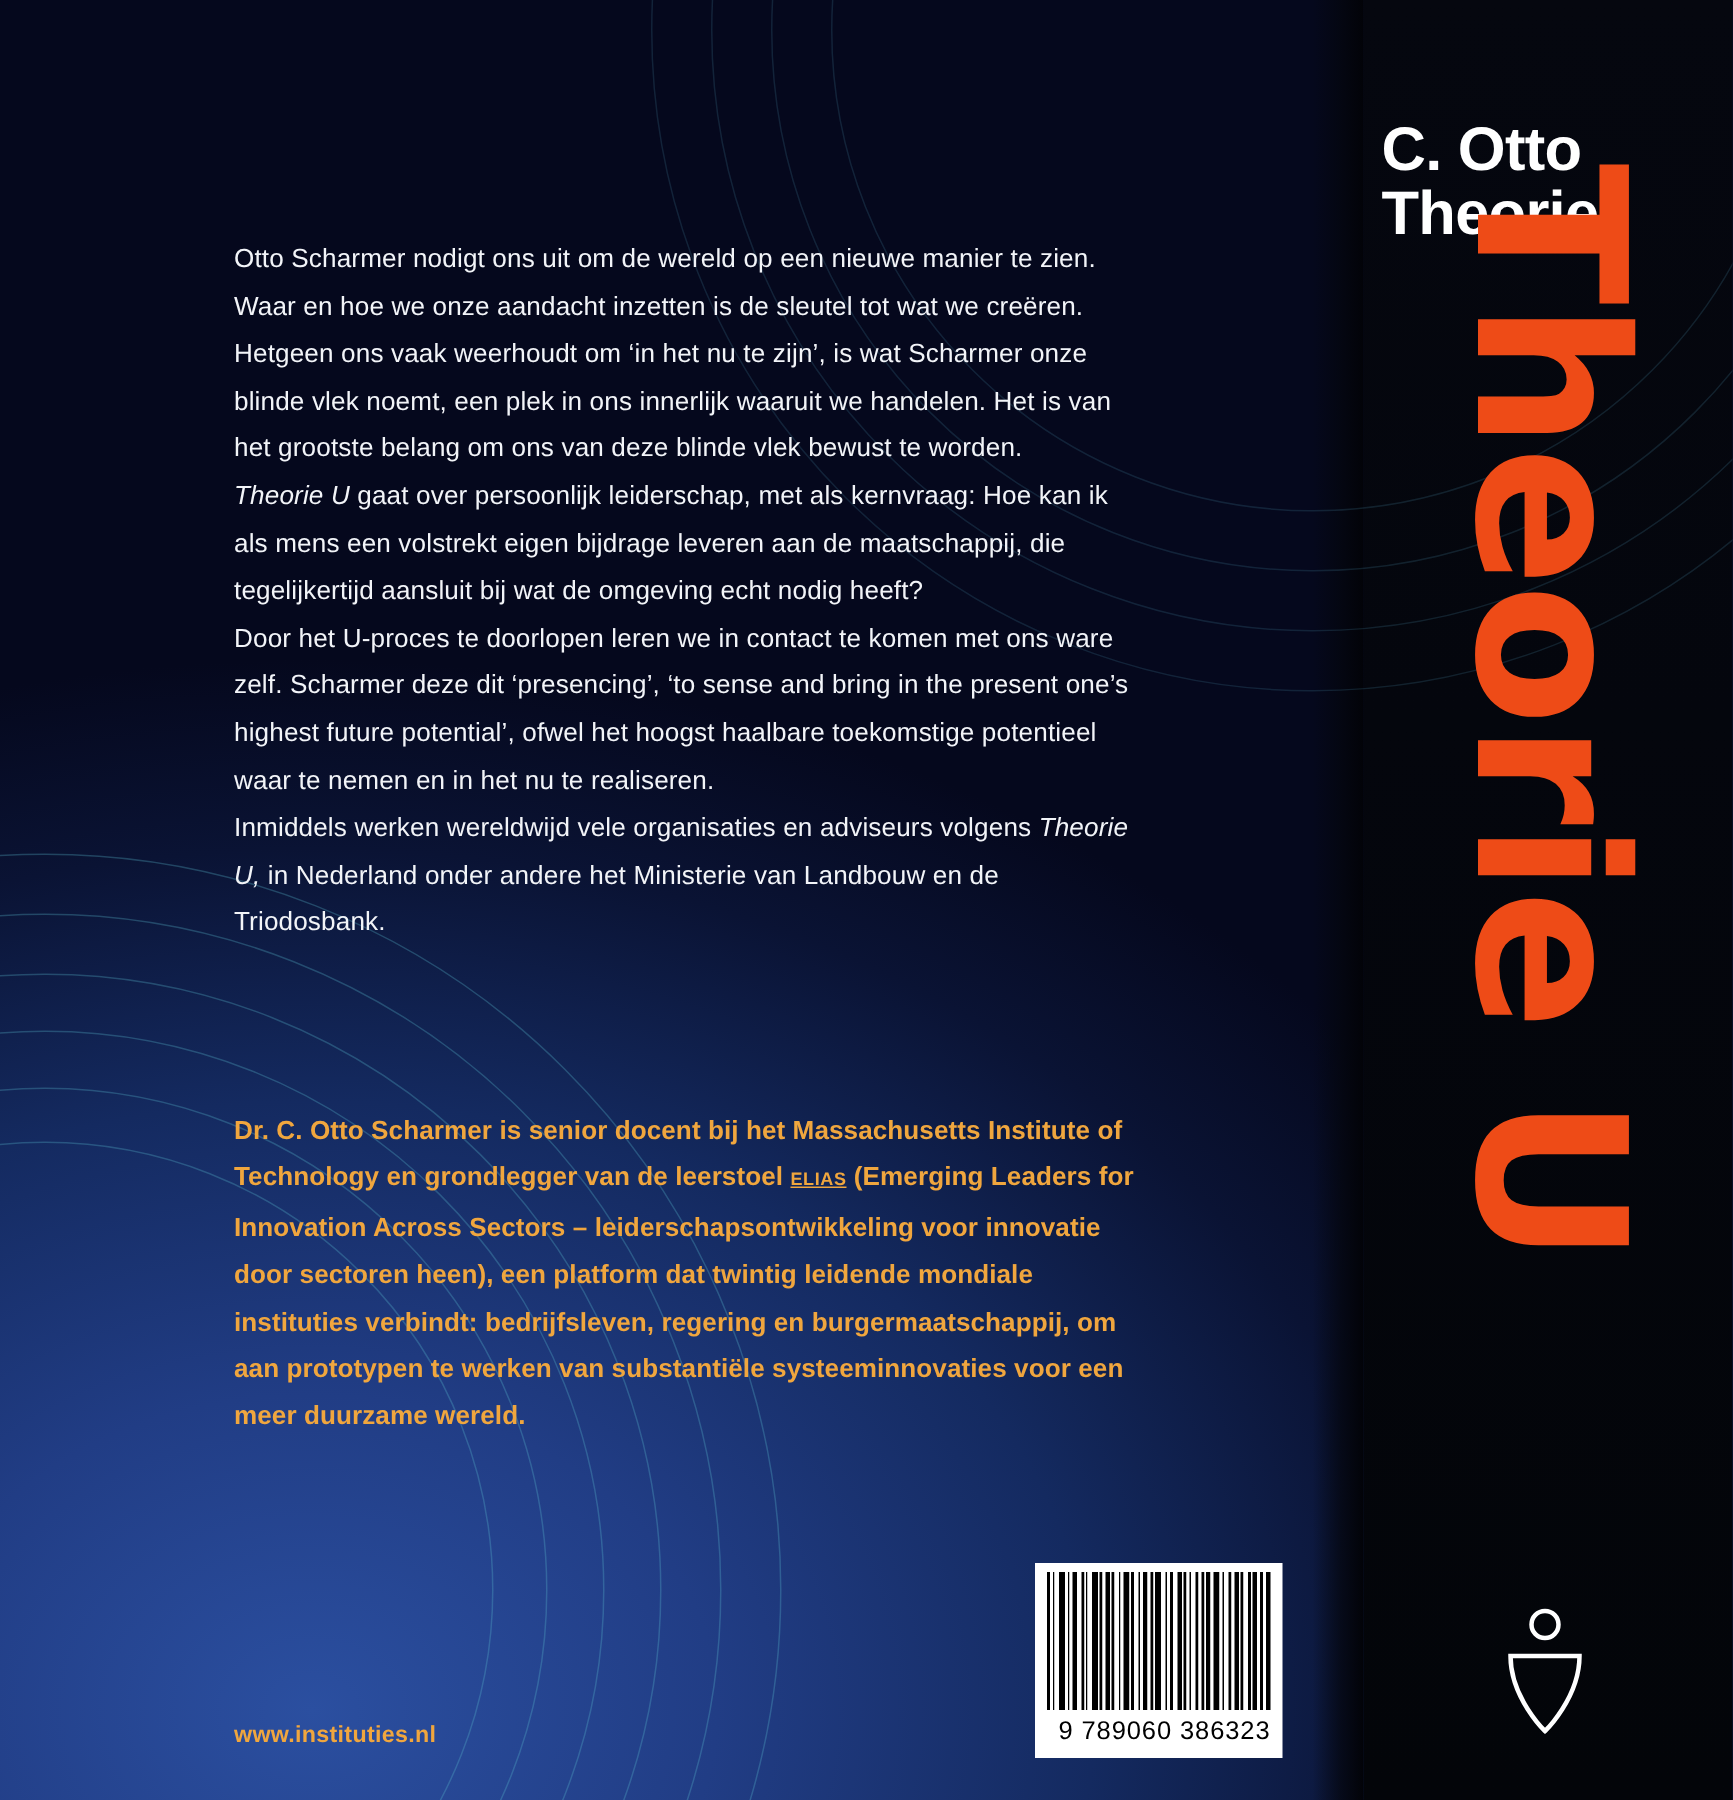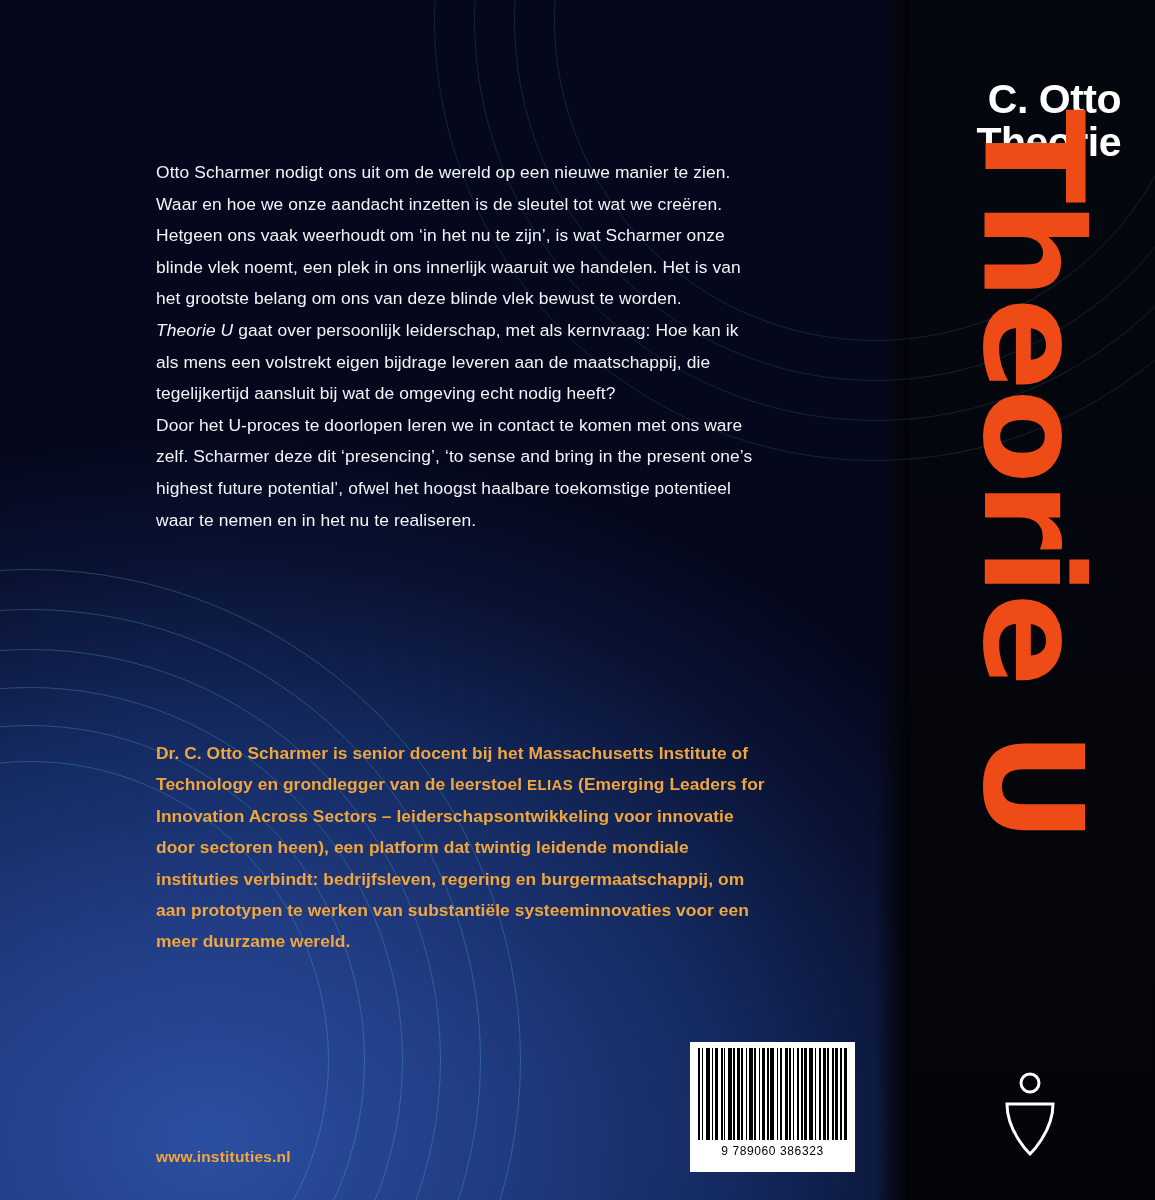--- a/index.html
+++ b/index.html
@@ -47,30 +47,30 @@
     color:#f2f4f8;font-size:17.4px;line-height:31.6px;
     letter-spacing:.1px;
   }
   .blurb p{margin:0;}
   .blurb em{font-style:italic;}
   .bio{
     position:absolute;left:156px;top:738px;width:610px;
     color:#f0a63e;font-size:17.4px;line-height:31.4px;font-weight:bold;
     letter-spacing:.05px;
   }
-  .bio .sc{font-size:15px;letter-spacing:.4px;}
+  .bio .sc{font-size:12px;letter-spacing:.4px;text-decoration:underline;}
   .url{
     position:absolute;left:156px;top:1148px;
     color:#f0a63e;font-size:15.5px;font-weight:bold;letter-spacing:.2px;
   }
 
   
   .author{
     position:absolute;right:34px;top:78px;width:200px;
-    color:#fff;text-align:right;
+    color:#fff;text-align:left;
     font-size:41px;line-height:43px;font-weight:bold;
     letter-spacing:-0.5px;
   }
   
   .title-wrap{
     position:absolute;right:-2px;top:215px;width:250px;height:520px;
   }
   .title{
     position:absolute;left:50%;top:50%;
     transform:translate(-50%,-50%) rotate(90deg);
@@ -83,22 +83,22 @@
   }
 
   
   .barcode{
     position:absolute;left:690px;top:1042px;width:165px;height:130px;
     background:#fff;padding:6px 8px 2px 8px;box-sizing:border-box;
   }
   .bars{height:92px;display:flex;align-items:stretch;gap:0;}
   .bars i{display:block;background:#000;}
   .barcode .num{
-    text-align:center;font-family:"Liberation Sans", sans-serif;
-    font-size:12px;color:#000;letter-spacing:.6px;margin-top:4px;
+    text-align:right;font-family:"Liberation Sans", sans-serif;
+    font-size:17px;color:#000;letter-spacing:.6px;margin-top:4px;
   }
   
   .logo{
     position:absolute;left:995px;top:1070px;width:70px;height:90px;
   }
 </style>
 </head>
 <body>
 
 <div class="cover">
@@ -128,20 +128,21 @@
   </div>
 
   <div class="title-wrap">
     <div class="title">Theorie U</div>
   </div>
 
   <div class="blurb">
     <p>Otto Scharmer nodigt ons uit om de wereld op een nieuwe manier te zien. Waar en hoe we onze aandacht inzetten is de sleutel tot wat we creëren. Hetgeen ons vaak weerhoudt om ‘in het nu te zijn’, is wat Scharmer onze blinde vlek noemt, een plek in ons innerlijk waaruit we handelen. Het is van het grootste belang om ons van deze blinde vlek bewust te worden.</p>
     <p><em>Theorie U</em> gaat over persoonlijk leiderschap, met als kernvraag: Hoe kan ik als mens een volstrekt eigen bijdrage leveren aan de maatschappij, die tegelijkertijd aansluit bij wat de omgeving echt nodig heeft?</p>
     <p>Door het U-proces te doorlopen leren we in contact te komen met ons ware zelf. Scharmer deze dit ‘presencing’, ‘to sense and bring in the present one’s highest future potential’, ofwel het hoogst haalbare toekomstige potentieel waar te nemen en in het nu te realiseren.</p>
+    <p>Inmiddels werken wereldwijd vele organisaties en adviseurs volgens <em>Theorie U,</em> in Nederland onder andere het Ministerie van Landbouw en de Triodosbank.</p>
   </div>
 
   <div class="bio">
     Dr. C. Otto Scharmer is senior docent bij het Massachusetts Institute of Technology en grondlegger van de leerstoel <span class="sc">ELIAS</span> (Emerging Leaders for Innovation Across Sectors – leiderschapsontwikkeling voor innovatie door sectoren heen), een platform dat twintig leidende mondiale instituties verbindt: bedrijfsleven, regering en burgermaatschappij, om aan prototypen te werken van substantiële systeeminnovaties voor een meer duurzame wereld.
   </div>
 
   <div class="url">www.instituties.nl</div>
 
   <div class="barcode">
     <div class="bars">

